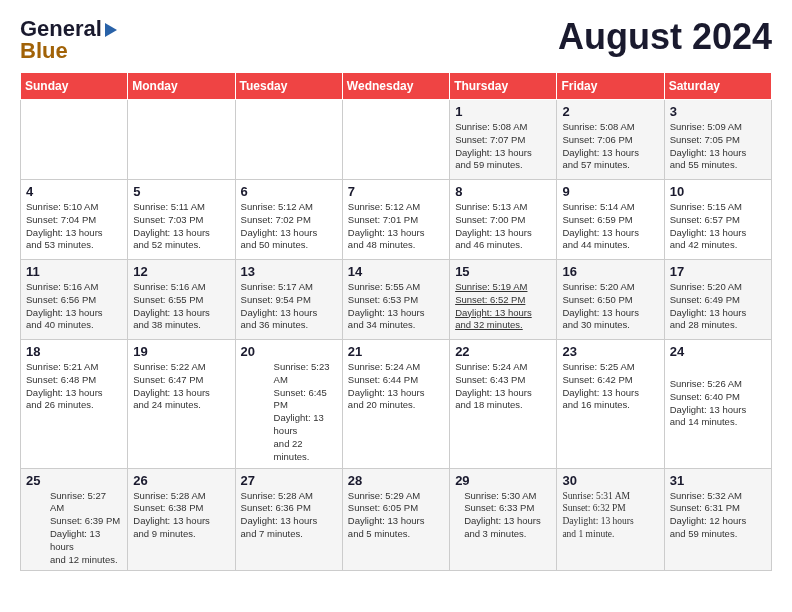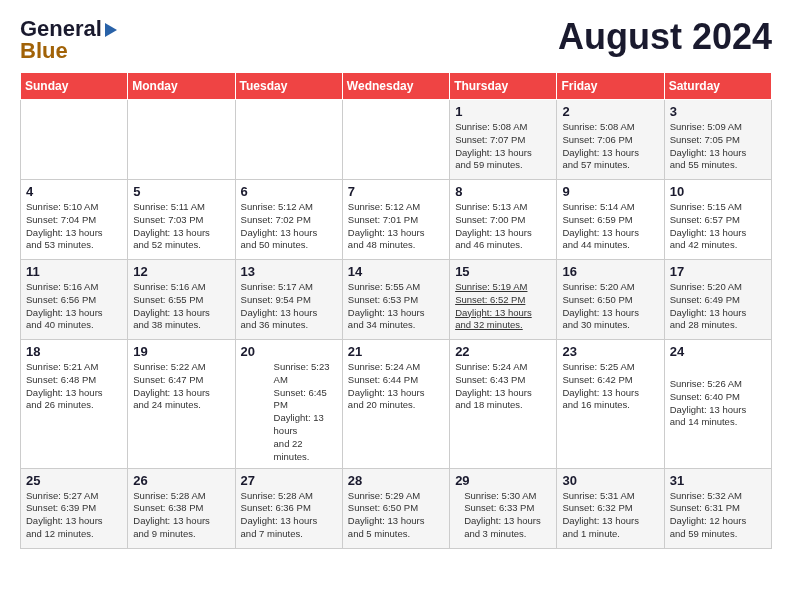--- a/index.html
+++ b/index.html
@@ -280,21 +280,21 @@
           <span class="day-number">24</span>
           <div class="cell-info" style="white-space: pre-line; margin-top: 19px;">Sunrise: 5:26 AM
 Sunset: 6:40 PM
 Daylight: 13 hours
 and 14 minutes.</div>
         </td>
       </tr>
       <tr>
         <td>
           <span class="day-number">25</span>
-          <div class="cell-info" style="white-space: pre-line;">Sunrise: 5:27 AM
+          <div class="cell-info" style="white-space: pre-line; margin-left: 24px;">Sunrise: 5:27 AM
 Sunset: 6:39 PM
 Daylight: 13 hours
 and 12 minutes.</div>
         </td>
         <td>
           <span class="day-number">26</span>
           <div class="cell-info" style="white-space: pre-line;">Sunrise: 5:28 AM
 Sunset: 6:38 PM
 Daylight: 13 hours
 and 9 minutes.</div>
@@ -302,34 +302,34 @@
         <td>
           <span class="day-number">27</span>
           <div class="cell-info" style="white-space: pre-line;">Sunrise: 5:28 AM
 Sunset: 6:36 PM
 Daylight: 13 hours
 and 7 minutes.</div>
         </td>
         <td>
           <span class="day-number">28</span>
           <div class="cell-info" style="white-space: pre-line;">Sunrise: 5:29 AM
-Sunset: 6:50 PM
+Sunset: 6:05 PM
 Daylight: 13 hours
 and 5 minutes.</div>
         </td>
         <td>
           <span class="day-number">29</span>
           <div class="cell-info" style="white-space: pre-line; margin-left: 9px;">Sunrise: 5:30 AM
 Sunset: 6:33 PM
 Daylight: 13 hours
 and 3 minutes.</div>
         </td>
         <td>
           <span class="day-number">30</span>
-          <div class="cell-info" style="white-space: pre-line;">Sunrise: 5:31 AM
+          <div class="cell-info" style="white-space: pre-line; font-family: Liberation Serif, serif;">Sunrise: 5:31 AM
 Sunset: 6:32 PM
 Daylight: 13 hours
 and 1 minute.</div>
         </td>
         <td>
           <span class="day-number">31</span>
           <div class="cell-info" style="white-space: pre-line;">Sunrise: 5:32 AM
 Sunset: 6:31 PM
 Daylight: 12 hours
 and 59 minutes.</div>

